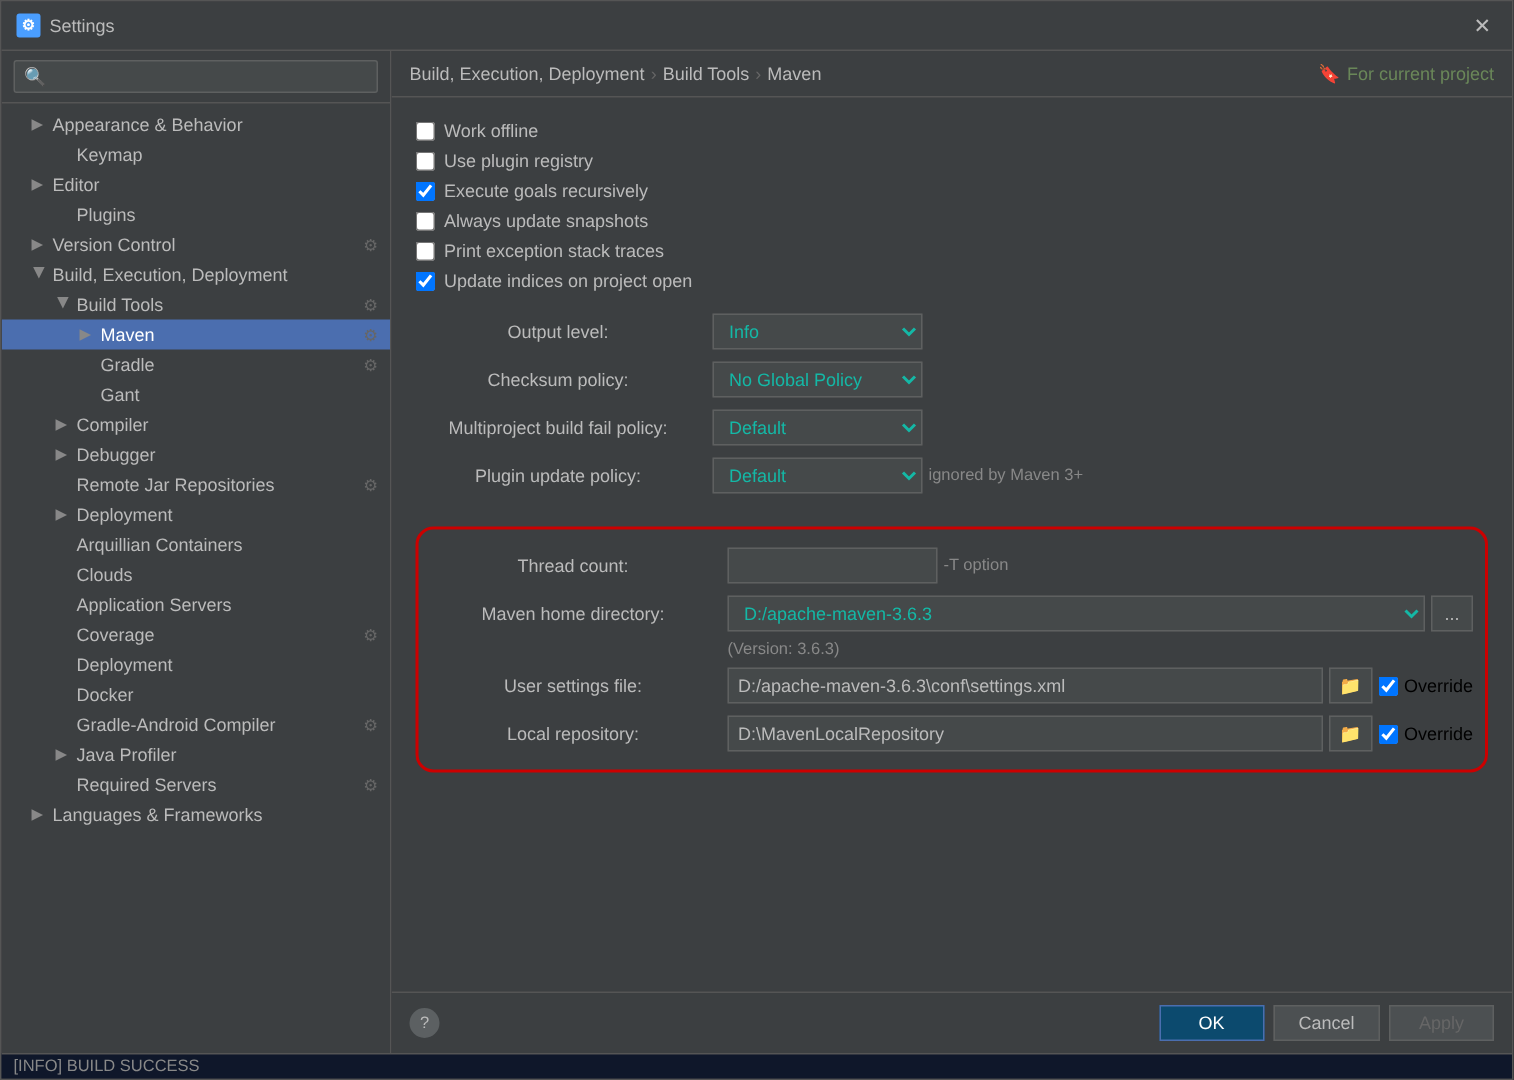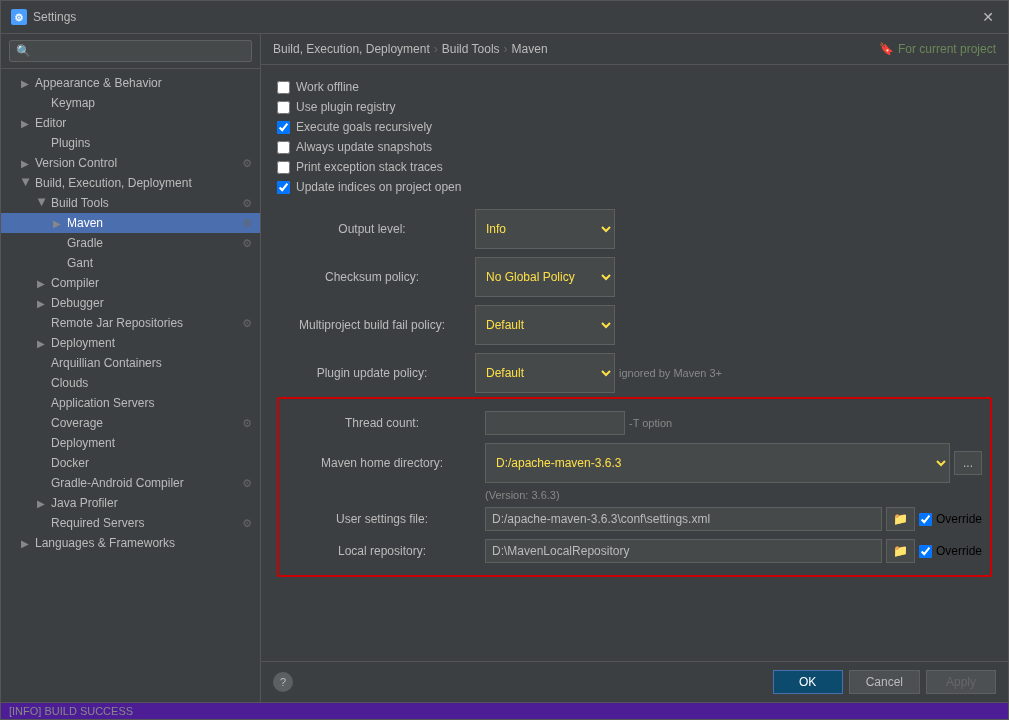--- a/index.html
+++ b/index.html
@@ -200,38 +200,38 @@
     .form-control-group {
       display: flex;
       align-items: center;
       gap: 4px;
       flex: 1;
     }
     
     select.form-select {
       background: #45494a;
       border: 1px solid #5e6060;
-      color: #fde047;
+      color: #14b8a6;
       padding: 2px 6px;
       font-size: 12px;
       outline: none;
       min-width: 140px;
-      height: 40px;
+      height: 24px;
     }
     
     .side-note {
       color: #888;
       font-size: 11px;
     }
     
     .highlighted-section {
       border: 2px solid #cc0000;
-      border-radius: 2px;
+      border-radius: 12px;
       padding: 8px;
-      margin-top: 0;
+      margin-top: 18px;
     }
     
     .path-input {
       background: #45494a;
       border: 1px solid #5e6060;
       color: #bbb;
       padding: 2px 6px;
       font-size: 12px;
       outline: none;
       flex: 1;
@@ -312,21 +312,21 @@
       border-color: #4b6eaf;
       color: white;
     }
     .action-btn.disabled {
       color: #666;
       cursor: default;
     }
     
     .status-bar {
       padding: 2px 8px;
-      background: #4c1d95;
+      background: #0f172a;
       color: #888;
       font-size: 11px;
       border-top: 1px solid #555;
       flex-shrink: 0;
     }
     
     .thread-count-input {
       background: #45494a;
       border: 1px solid #5e6060;
       color: #bbb;

